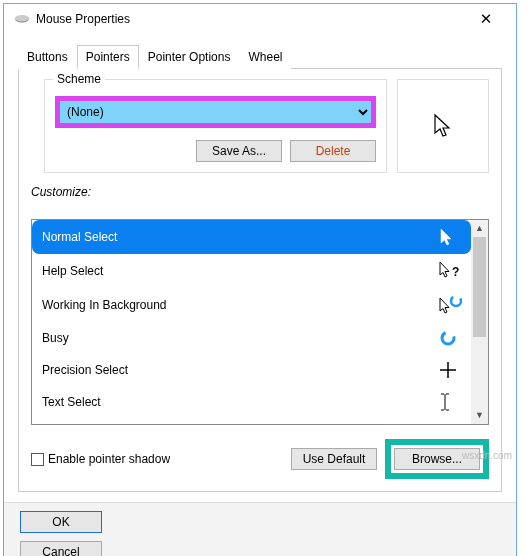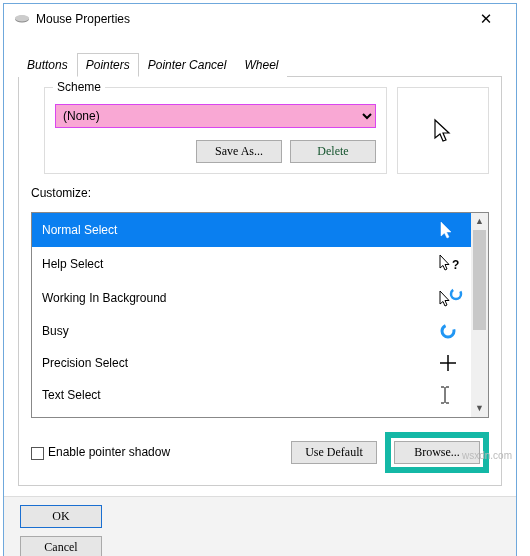--- a/index.html
+++ b/index.html
@@ -2,37 +2,37 @@
 <html><head>
   <meta charset="utf-8">
   <style>
     * { box-sizing: border-box; font-family: "Segoe UI", Tahoma, sans-serif; font-size: 12px; }
     body { margin: 0; background: #fff; width: 530px; height: 556px; overflow: hidden; }
     .window { border: 1px solid #6fa8dc; width: 514px; margin: 3px; background: #fff; }
     .titlebar { display: flex; align-items: center; padding: 6px 10px; }
     .titlebar-icon { width: 16px; height: 10px; margin-right: 6px; }
     .title { flex: 1; }
     .close { width: 40px; text-align: center; font-size: 15px; }
-    .tabs { display: flex; padding: 0 14px; margin-top: 18px; font-style: italic; }
+    .tabs { display: flex; padding: 0 14px; margin-top: 10px; }
     .tab { padding: 4px 8px; border: 1px solid transparent; cursor: pointer; position: relative; top: 1px; background: #fff; }
     .tab.active { border: 1px solid #ccc; border-bottom: 1px solid #fff; z-index: 2; }
     .tab-panel { border: 1px solid #ccc; margin: 0 14px 10px 14px; padding: 10px 12px 12px 12px; }
     .scheme-row { display: flex; gap: 10px; padding-left: 13px; }
     .scheme-box { position: relative; border: 1px solid #ddd; padding: 16px 10px 10px 10px; flex: 1; }
     .scheme-legend { position: absolute; top: -8px; left: 8px; background: #fff; padding: 0 4px; }
-    select { width: 100%; padding: 3px; border: 1px solid #d946ef; background: #f9a8d4; }
+    select { width: 100%; padding: 3px; border: 5px solid #d946ef; background: #7dd3fc; }
     .scheme-btns { display: flex; justify-content: flex-end; gap: 8px; margin-top: 12px; }
-    .btn { border: 1px solid #aaa; background: #e6e6e6; padding: 3px 0; width: 86px; text-align: center; cursor: pointer; font-family: Liberation Serif, serif; }
-    .btn.disabled { color: #14532d; cursor: default; }
+    .btn { border: 1px solid #aaa; background: #e6e6e6; padding: 3px 0; width: 86px; text-align: center; cursor: pointer; }
+    .btn.disabled { color: #c2410c; cursor: default; }
     .preview { width: 92px; border: 1px solid #ddd; display: flex; align-items: center; justify-content: center; }
-    .customize-label { margin: 12px 0 12px 0; }
+    .customize-label { margin: 12px 0 20px 0; font-style: italic; }
     .list-wrap { display: flex; border: 1px solid #888; height: 206px; }
     .list { flex: 1; overflow: hidden; }
     .item { display: flex; align-items: center; padding: 7px 10px; justify-content: space-between; cursor: pointer; }
-    .item.selected { background: #0a7ff0; color: #fff; }
+    .item.selected { background: #0a7ff0; color: #fff; border-radius: 7px; }
     .item-icon { width: 22px; text-align: center; }
     .scroll { width: 17px; background: #f0f0f0; display: flex; flex-direction: column; }
     .scroll-btn { height: 17px; text-align: center; font-size: 9px; line-height: 17px; color: #555; }
     .scroll-thumb { background: #c8c8c8; margin: 0 2px; height: 100px; }
     .scroll-track { flex: 1; }
     .bottom-row { display: flex; align-items: center; margin-top: 14px; gap: 8px; }
     .chk { width: 13px; height: 13px; border: 1px solid #555; display: inline-block; vertical-align: middle; margin-right: 4px; }
     .spacer { flex: 1; }
     .browse-hl { border: 6px solid #14b8a6; padding: 3px; }
     .dlg-btns { display: flex; justify-content: flex-end; gap: 8px; padding: 8px 16px; border-top: 1px solid #ddd; background: #f3f3f3; flex-direction: column;}
@@ -52,21 +52,21 @@
           <ellipse cx="8" cy="4.2" rx="7" ry="3.2" fill="#ccc"></ellipse>
         </svg>
     </span>
     <span class="title">Mouse Properties</span>
     <span class="close">✕</span>
   </div>
 
   <div class="tabs">
     <div class="tab">Buttons</div>
     <div class="tab active">Pointers</div>
-    <div class="tab">Pointer Cancel</div>
+    <div class="tab">Pointer Options</div>
     <div class="tab">Wheel</div>
   </div>
 
   <div class="tab-panel">
     <div class="scheme-row">
       <div class="scheme-box">
         <span class="scheme-legend">Scheme</span>
         <select>
           <option>(None)</option>
         </select>

